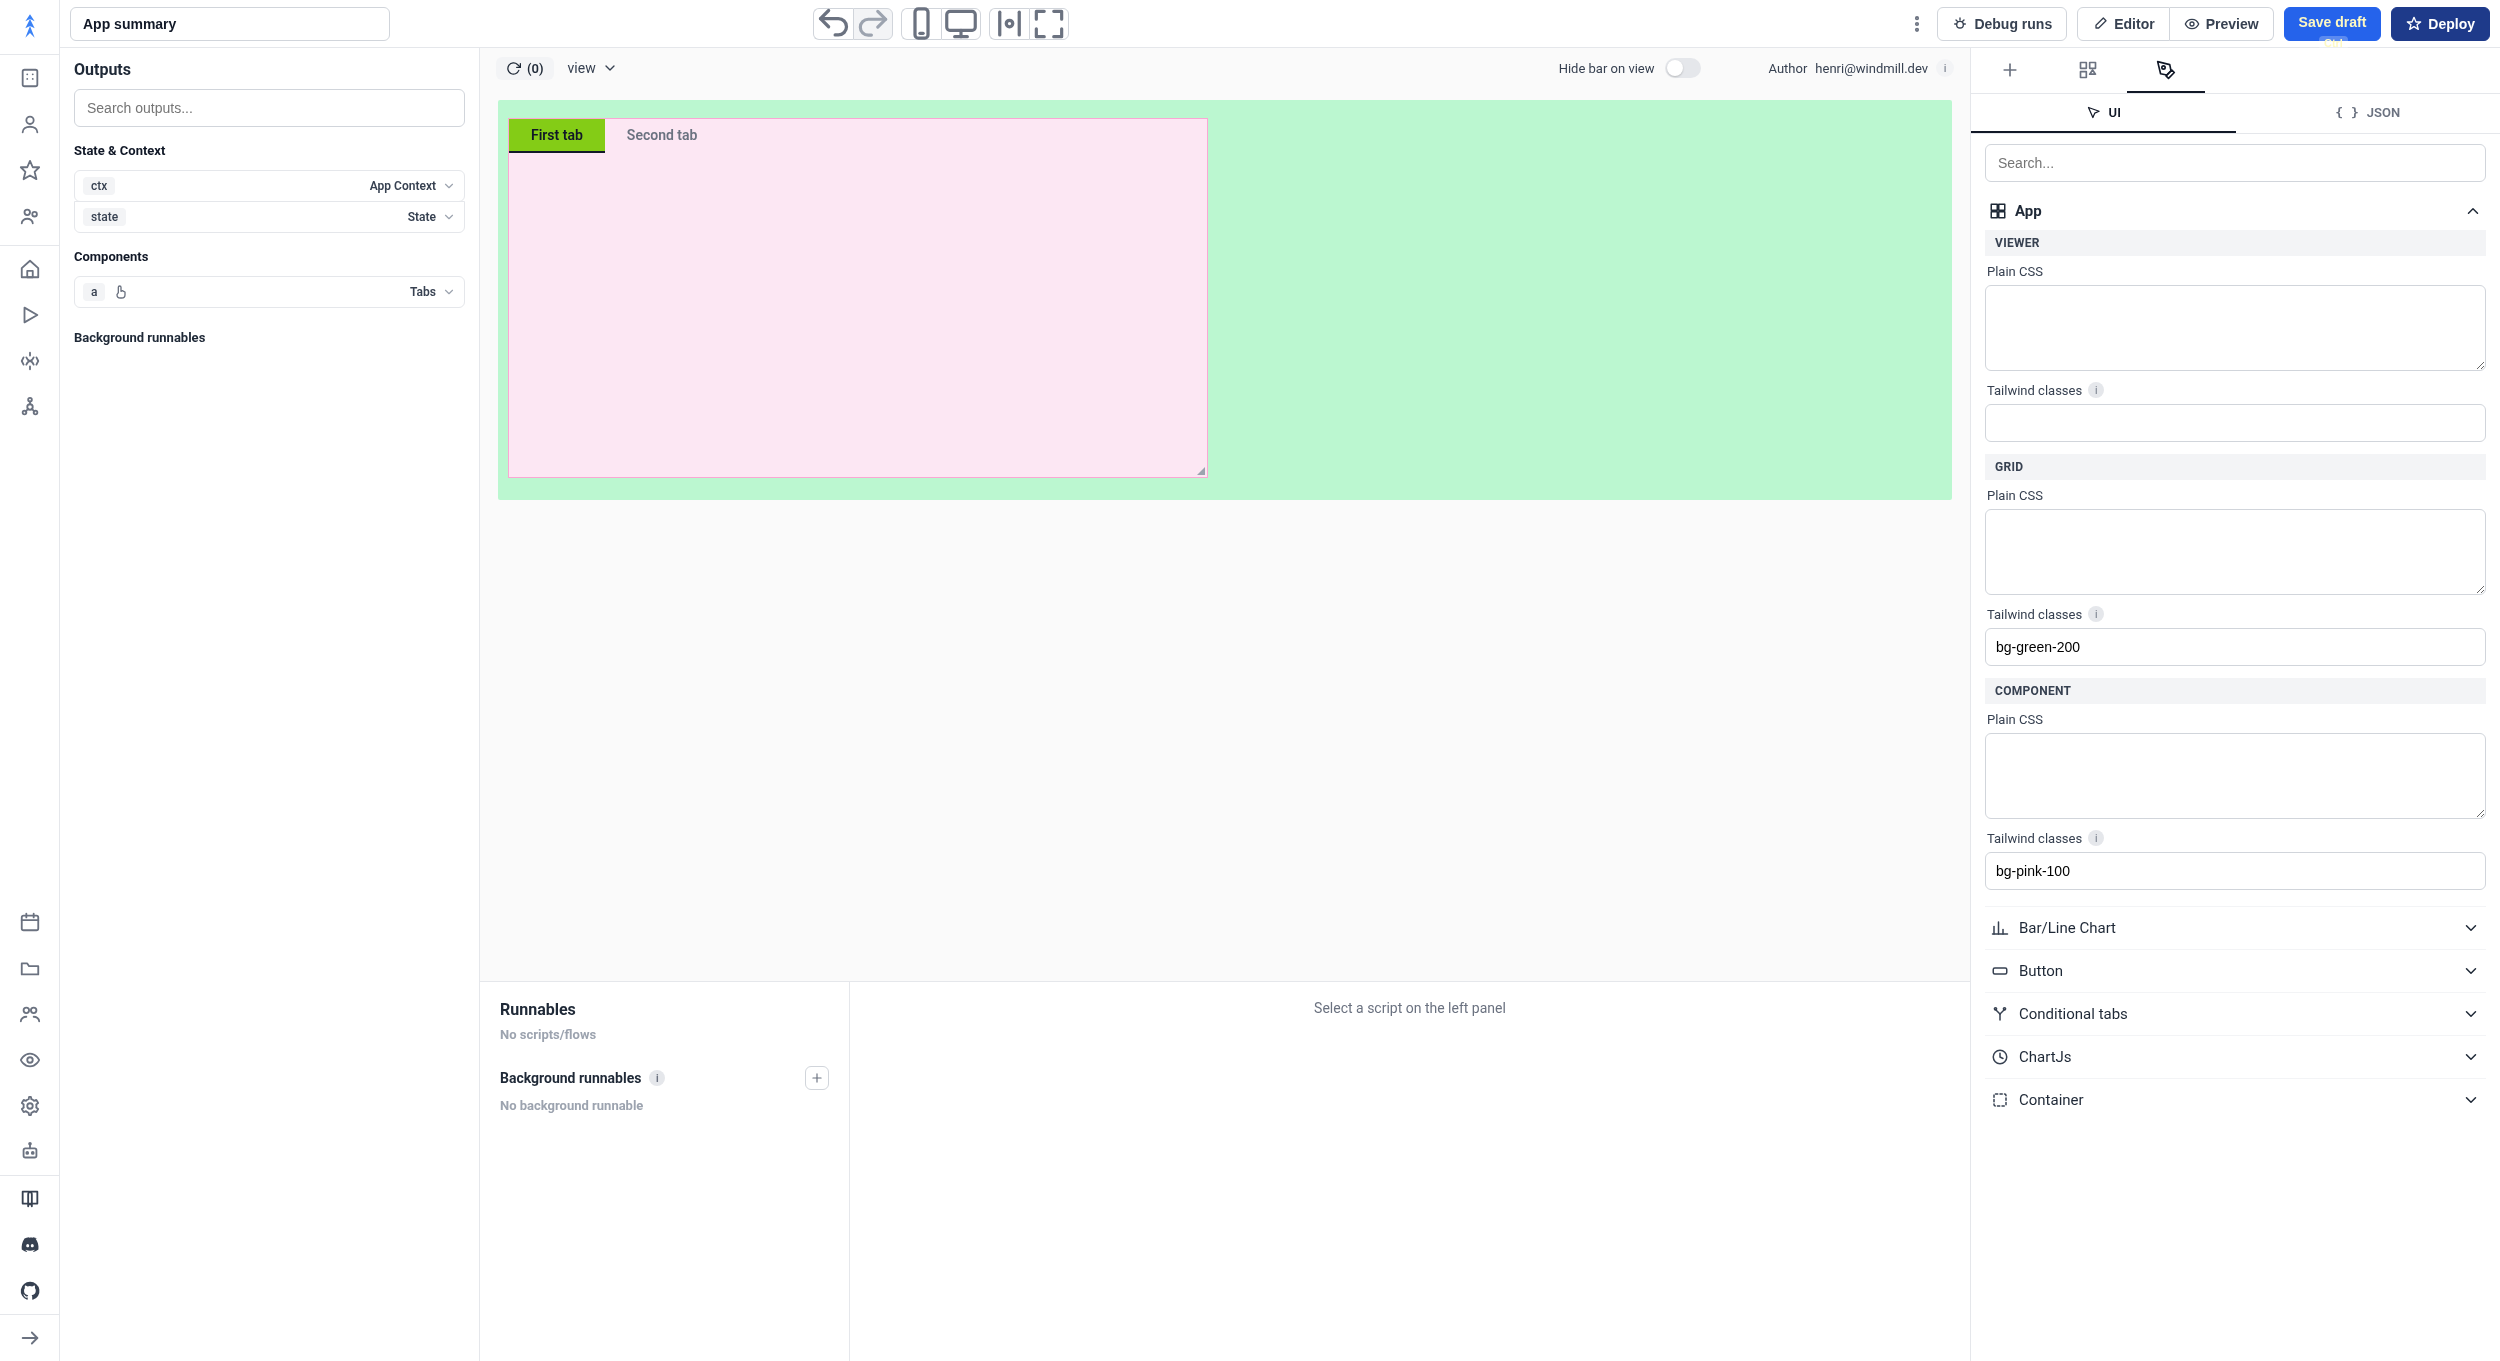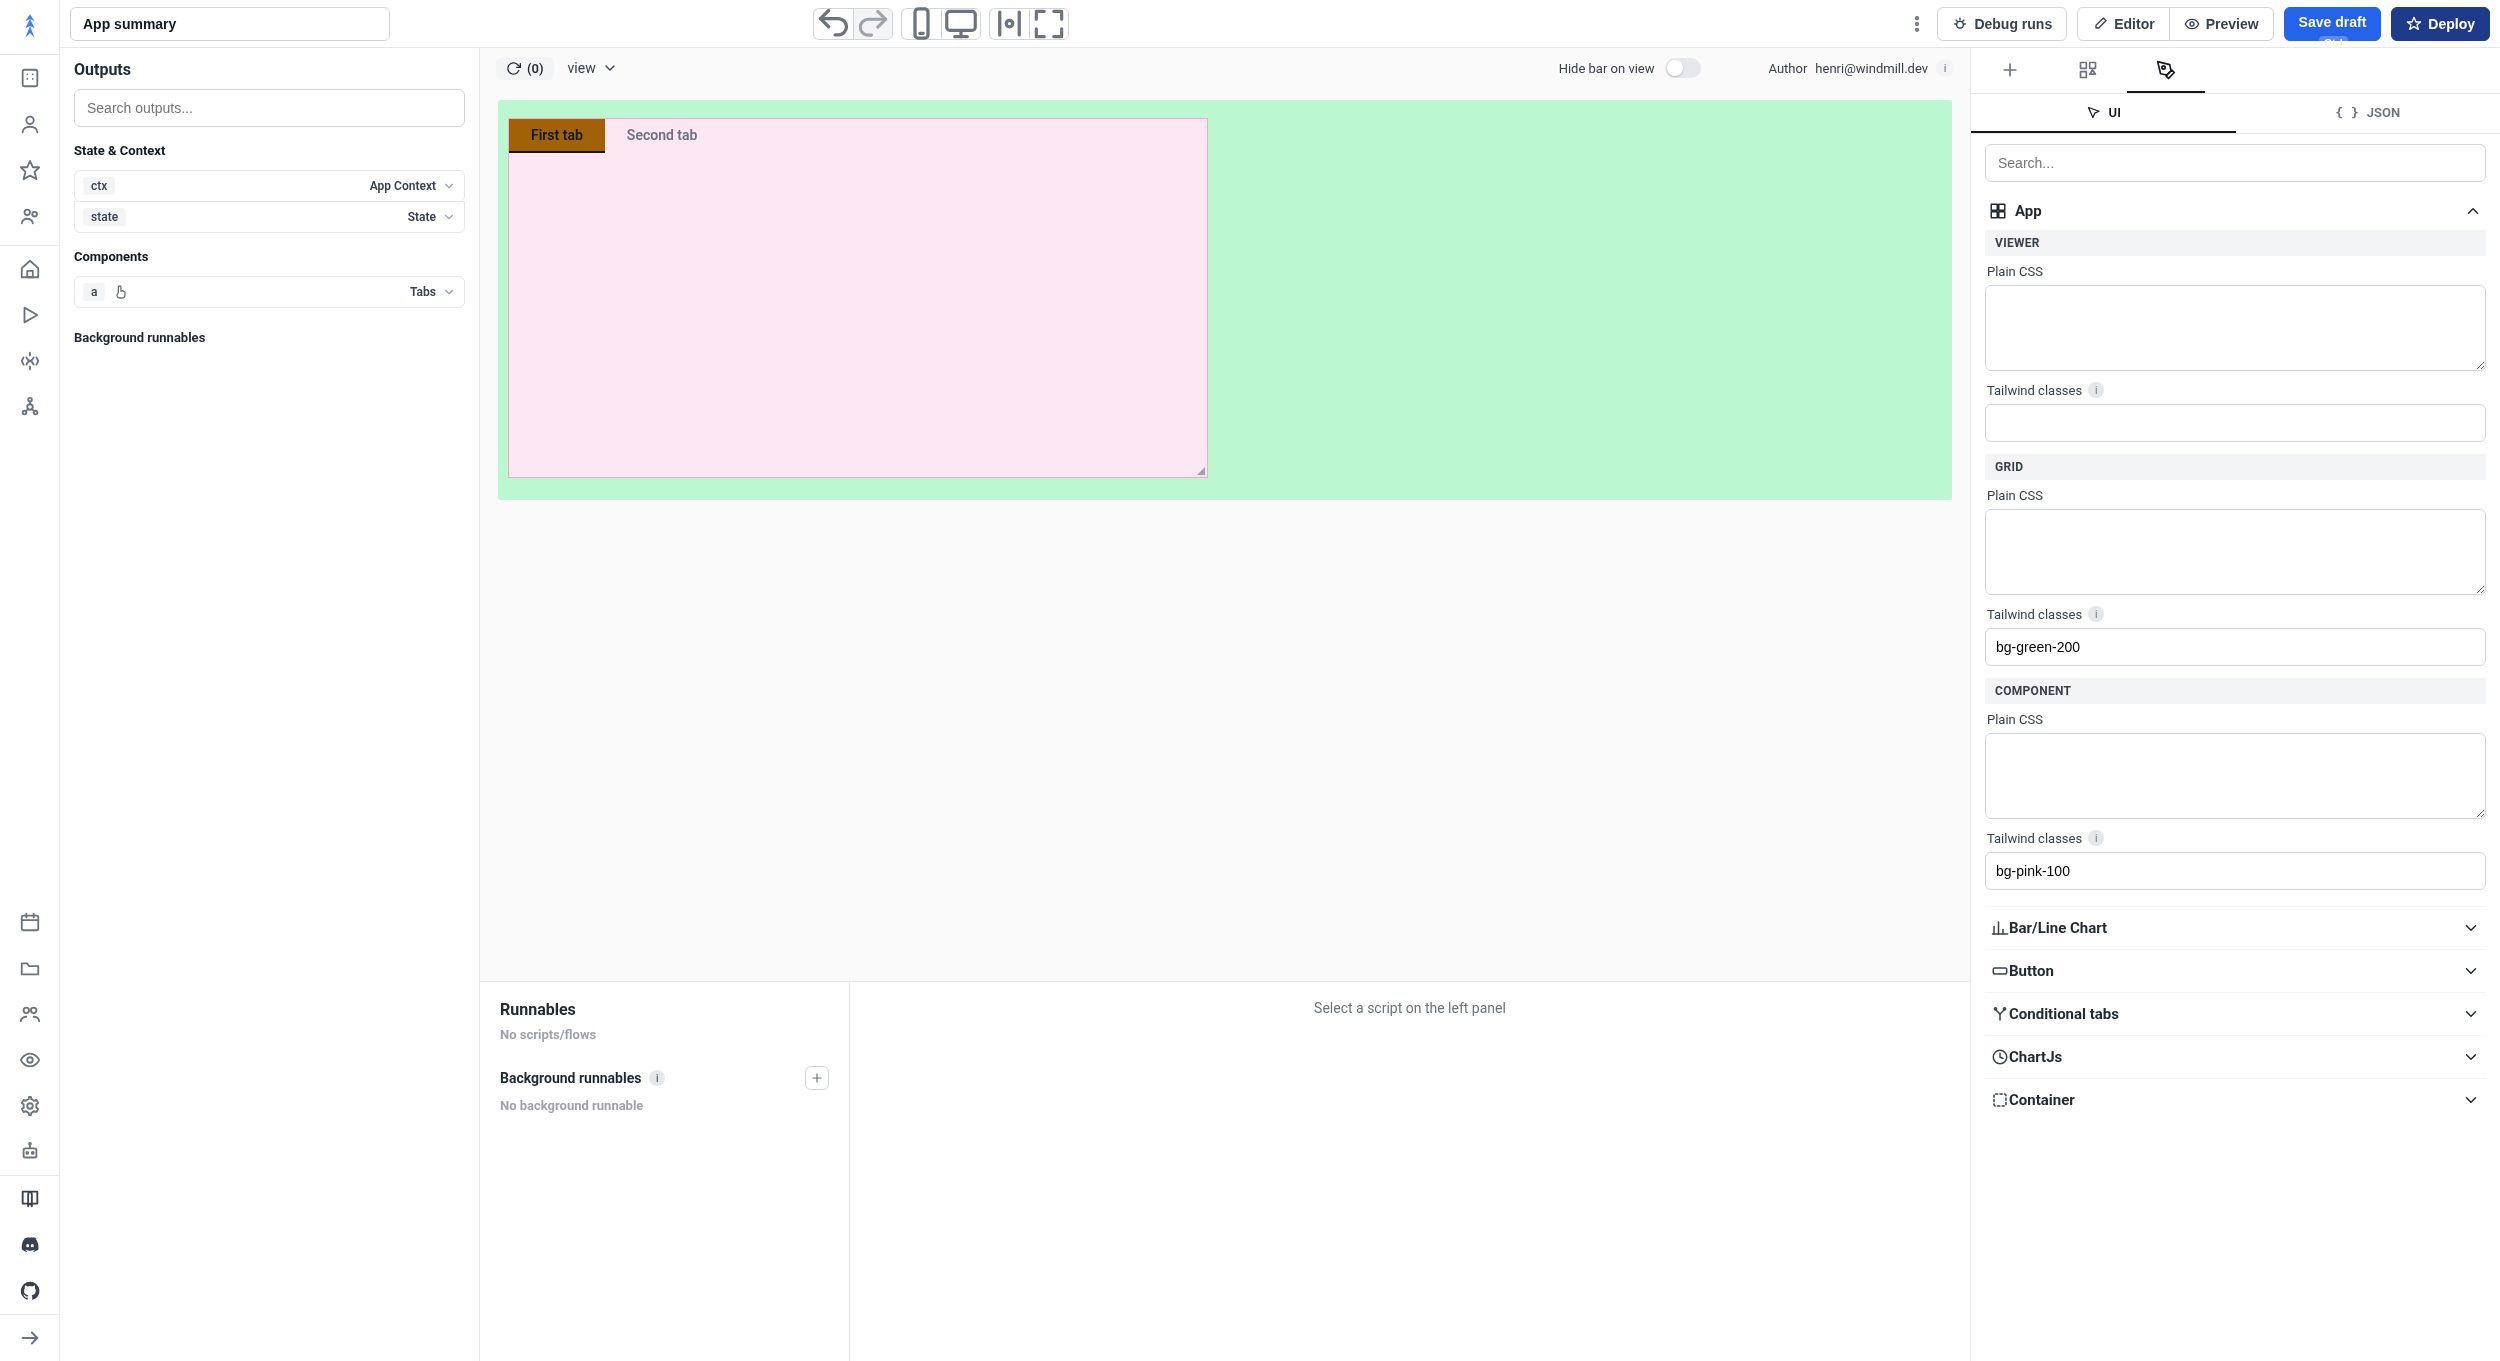--- a/index.html
+++ b/index.html
@@ -60,21 +60,21 @@
 .switch { width:36px; height:20px; background:#e5e7eb; border-radius:999px; position:relative; }
 .switch::after { content:""; position:absolute; width:16px; height:16px; background:#fff; border-radius:50%; top:2px; left:2px; box-shadow:0 1px 2px rgba(0,0,0,0.2); }
 .author { display:flex; align-items:center; gap:8px; font-size:13px; color:#374151; }
 .info-circle { width:18px; height:18px; border-radius:50%; background:#f3f4f6; display:flex; align-items:center; justify-content:center; color:#6b7280; font-size:11px; }
 
 .canvas-wrap { flex:1; padding: 12px 18px 0 18px; overflow:auto; }
 .green-box { background:#bbf7d0; border-radius:2px; padding: 18px 10px 10px 10px; height: 400px; }
 .tabs-box { background:#fce7f3; width: 700px; height: 360px; position:relative; border:1px solid #f9a8d4; }
 .tabs-row { display:flex; border-bottom: 2px solid transparent; }
 .tab-item { padding: 8px 22px; font-size:14px; font-weight:600; color:#374151; }
-.tab-item.active { border-bottom: 2px solid #111827; background:#a16207; color:#111827; }
+.tab-item.active { border-bottom: 2px solid #111827; background:#84cc16; color:#111827; }
 .tab-item:not(.active) { color:#6b7280; }
 .resize-triangle { position:absolute; right:2px; bottom:2px; width:0; height:0; border-left:8px solid transparent; border-bottom:8px solid #9ca3af; }
 
 
 .bottom-split { height: 380px; border-top:1px solid #e5e7eb; display:flex; background:#fff; }
 .runnables-left { width: 370px; border-right:1px solid #e5e7eb; padding:18px 20px; }
 .runnables-left h3 { font-size:16px; font-weight:700; margin-bottom:8px; }
 .muted { color:#9ca3af; font-size:13px;font-weight:bold; }
 .bg-run-row { display:flex; align-items:center; justify-content:space-between; margin-top:24px; }
 .bg-run-row .title { font-size:14px; font-weight:700; display:flex; align-items:center; gap:8px; }
@@ -92,21 +92,21 @@
 .right-search { padding:10px 14px; }
 .right-content { flex:1; overflow:auto; padding:0 14px 14px 14px; }
 .app-header-row { display:flex; align-items:center; justify-content:space-between; padding:10px 4px; }
 .app-header-row .left { display:flex; align-items:center; gap:8px; font-weight:700; font-size:15px; }
 .subhead { background:#f3f4f6; padding:6px 10px; font-size:12px; font-weight:700; color:#374151; letter-spacing:0.3px; }
 .field-label { font-size:13px; color:#374151; margin:8px 0 6px 2px; display:flex; align-items:center; gap:6px; }
 .css-textarea { width:100%; height:86px; border:1px solid #d1d5db; border-radius:6px; resize:both; padding:6px 8px; font-family:inherit; font-size:13px; }
 .css-input { width:100%; height:38px; border:1px solid #d1d5db; border-radius:6px; padding:0 10px; font-size:14px; }
 .cat-row { display:flex; align-items:center; justify-content:space-between; padding:12px 6px; border-top:1px solid #f3f4f6; }
 .cat-row:first-of-type { border-top:none; }
-.cat-left { display:flex; align-items:center; font-size:15px; font-weight:700; }
+.cat-left { display:flex; align-items:center; gap:10px; font-size:15px; font-weight:400; }
 .cat-left svg { width:18px; height:18px; color:#374151; }
 .info-dot { width:16px; height:16px; border-radius:50%; background:#e5e7eb; display:flex; align-items:center; justify-content:center; font-size:10px; color:#6b7280; }
 
 svg { stroke: currentColor; fill: none; stroke-width: 2; stroke-linecap: round; stroke-linejoin: round; }
 .fill svg { fill: currentColor; stroke: none; }
 </style>
 </head>
 <body>
 
 <div class="app">

